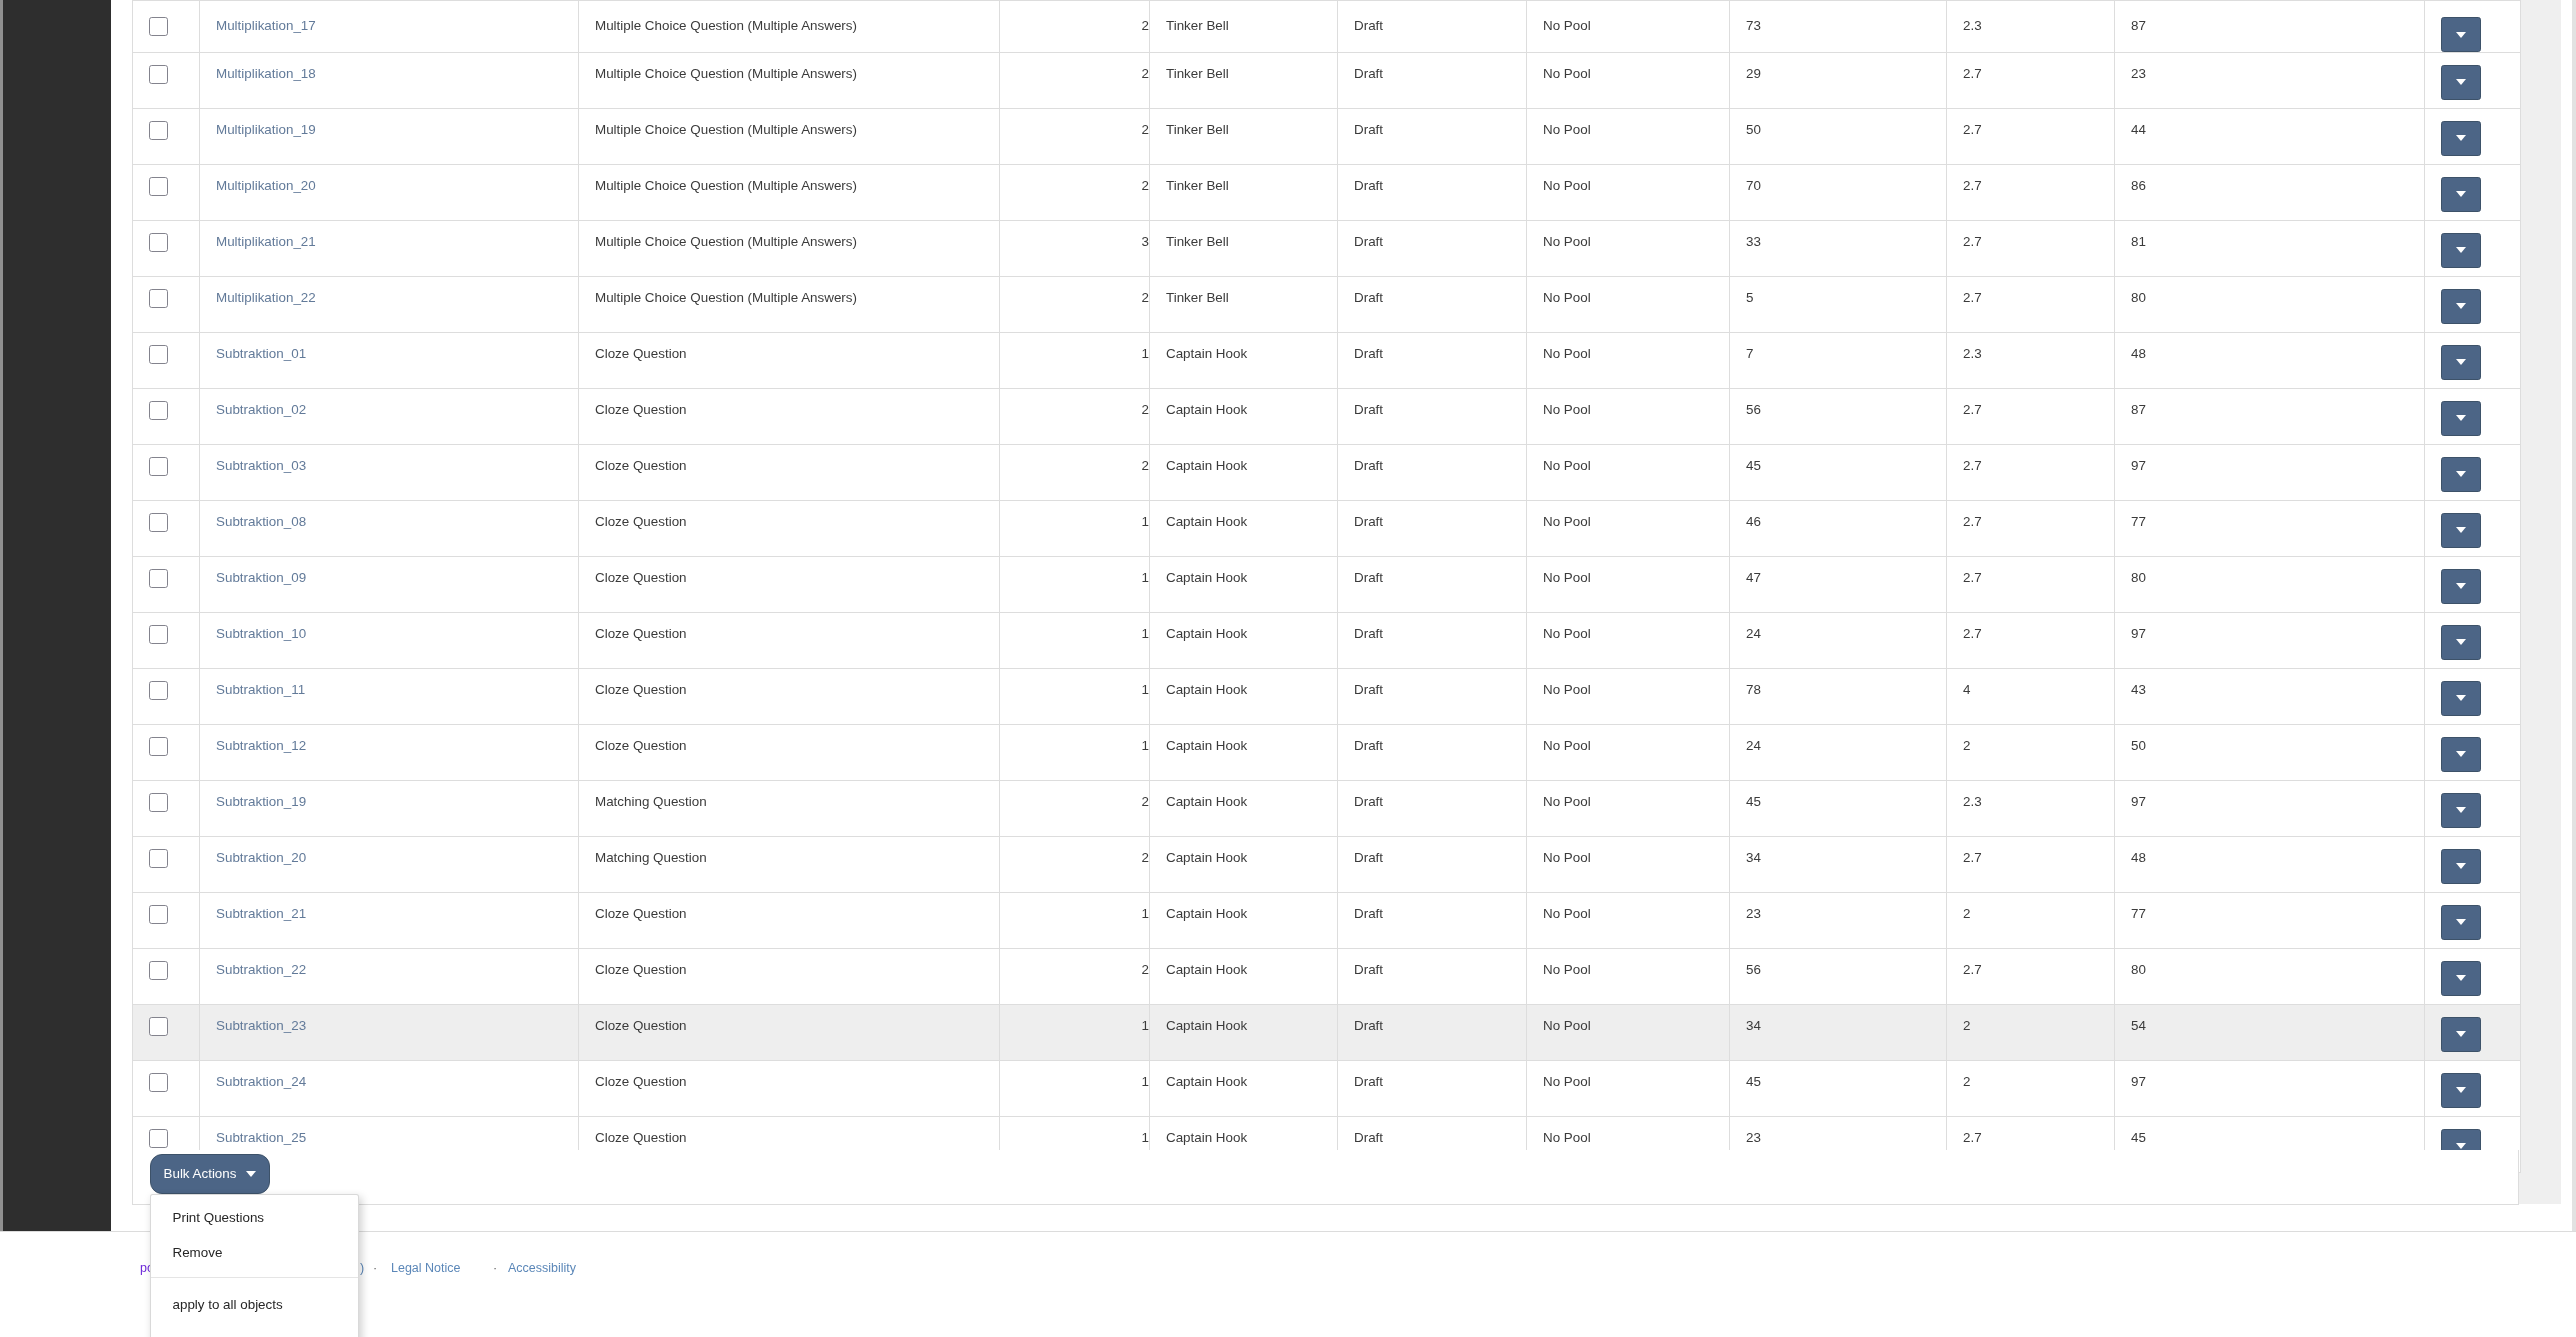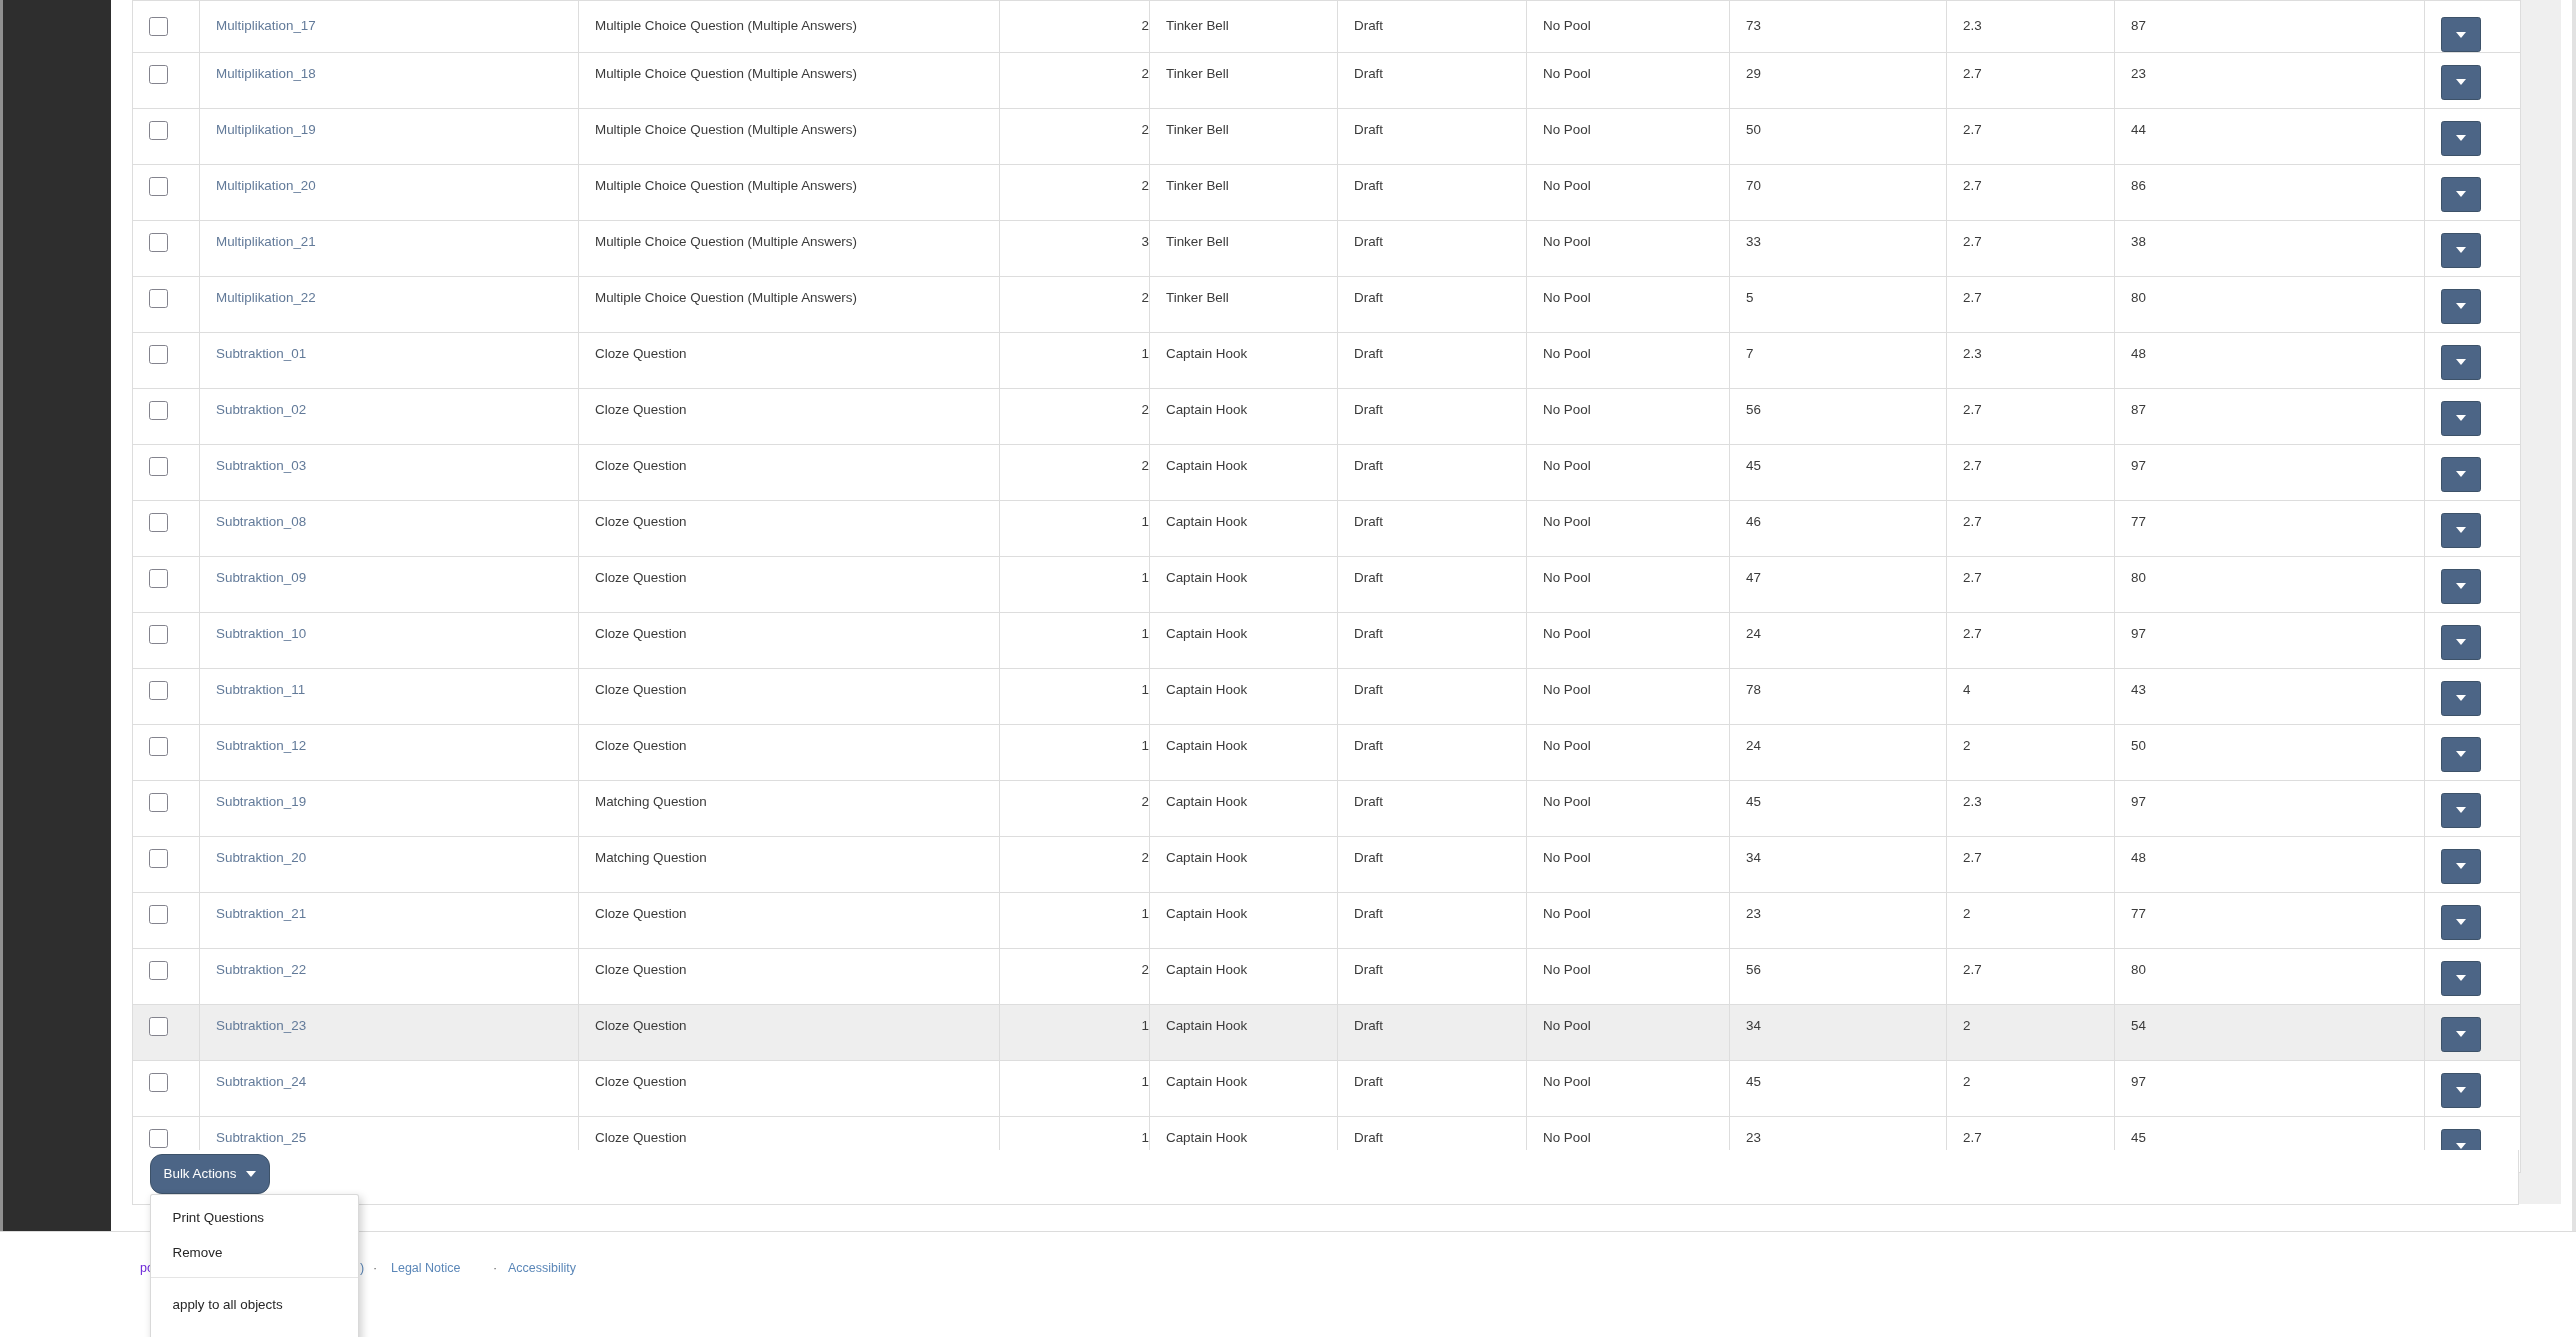--- a/index.html
+++ b/index.html
@@ -184,21 +184,21 @@
       <td class="c-title">
         <a class="qlink">Multiplikation_21</a>
       </td>
       <td>Multiple Choice Question (Multiple Answers)</td>
       <td class="c-points">3</td>
       <td>Tinker Bell</td>
       <td>Draft</td>
       <td>No Pool</td>
       <td>33</td>
       <td>2.7</td>
-      <td>38</td>
+      <td>81</td>
       <td class="c-action">
         <span class="act-btn">
           <span class="caret-down"></span>
         </span>
       </td>
     </tr>
           <tr>
       <td class="c-check">
         <span class="checkbox"></span>
       </td>

